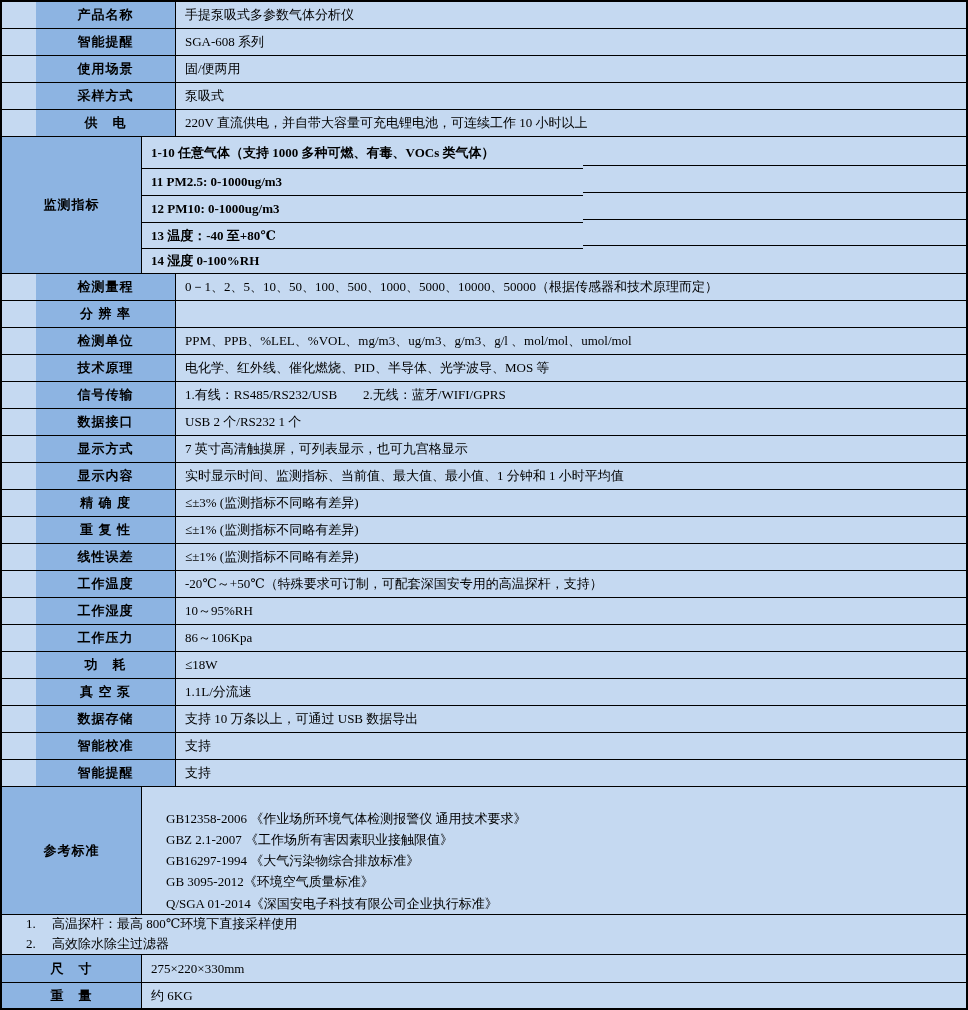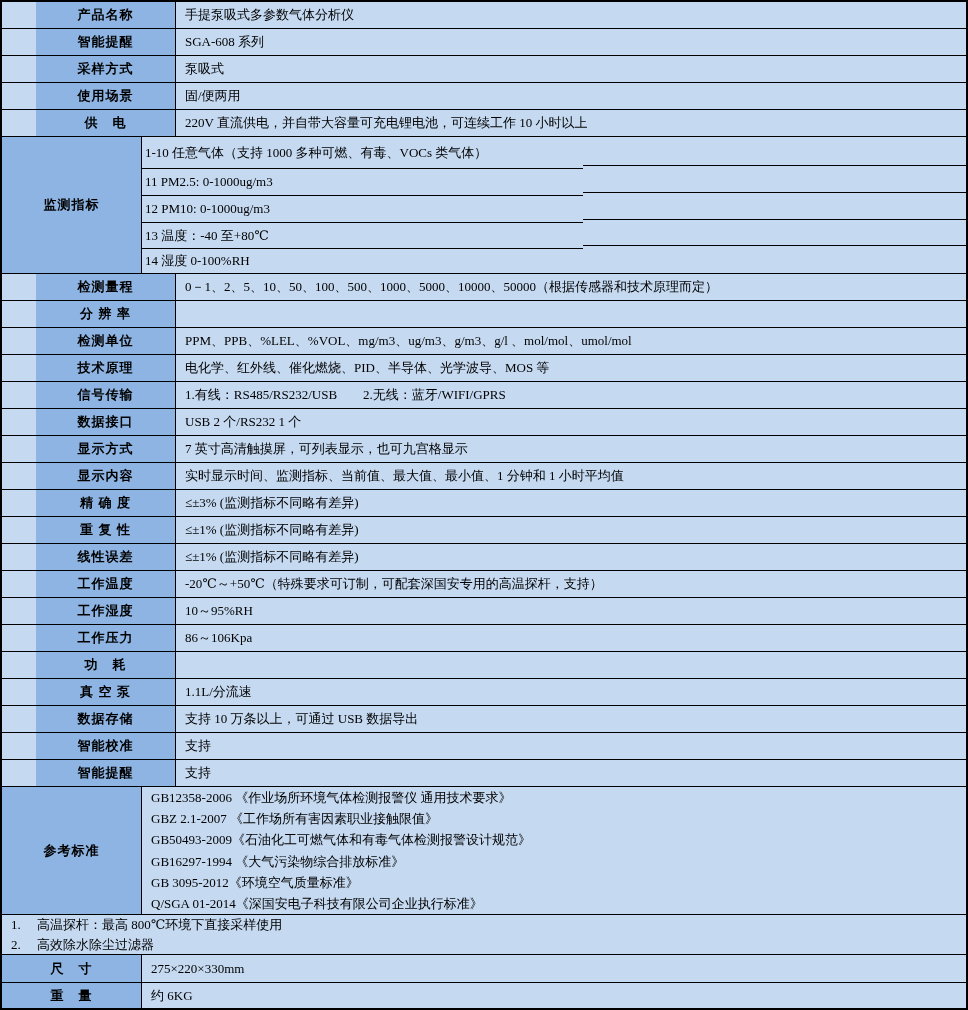--- a/index.html
+++ b/index.html
@@ -28,52 +28,52 @@
   }
   .value{
     flex:1 1 auto;
     display:flex;align-items:center;
     padding-left:9px;
     white-space:pre;
     overflow:hidden;
   }
   
   .monitor-cell{flex:1 1 auto;position:relative;display:flex;flex-direction:column;}
-  .monitor-item{display:flex;align-items:center;padding-left:3px;box-sizing:border-box;white-space:pre;}
+  .monitor-item{display:flex;align-items:center;padding-left:9px;box-sizing:border-box;white-space:pre;font-weight:bold;}
   .mi-0{height:31px;} .mi-1{height:27px;text-align:center;} .mi-2{height:27px;} .mi-3{height:27px;text-align:center;} .mi-4{flex:1 1 auto;}
   .rule{position:absolute;height:1px;background:#000;}
   .rule.l{left:0;width:441px;}
   .rule.r{left:441px;right:0;}
   .rl-0{top:31px;} .rl-1{top:58px;} .rl-2{top:85px;} .rl-3{top:111px;}
   .rr-0{top:28px;} .rr-1{top:55px;} .rr-2{top:82px;} .rr-3{top:108px;}
   
-  .lines-cell{flex:1 1 auto;display:flex;flex-direction:column;justify-content:center;padding-left:9px;box-sizing:border-box;}
+  .lines-cell{flex:1 1 auto;display:flex;flex-direction:column;justify-content:flex-end;padding-left:24px;box-sizing:border-box;}
   .std-line{line-height:21.3px;white-space:pre;}
   .opt-line{line-height:20px;white-space:pre;}
 </style>
 </head>
 <body>
 
 <div class="spec-table">
 
   <div class="row h27">
     <div class="cell label">产品名称</div>
     <div class="cell value">手提泵吸式多参数气体分析仪</div>
   </div>
   <div class="row h27">
     <div class="cell label">智能提醒</div>
     <div class="cell value">SGA-608 系列</div>
   </div>
   <div class="row h27">
+    <div class="cell label">使用场景</div>
+    <div class="cell value">固/便两用</div>
+  </div>
+  <div class="row h27">
     <div class="cell label">采样方式</div>
     <div class="cell value">泵吸式</div>
-  </div>
-  <div class="row h27">
-    <div class="cell label">使用场景</div>
-    <div class="cell value">固/便两用</div>
   </div>
   <div class="row h27">
     <div class="cell label">供　电</div>
     <div class="cell value">220V 直流供电，并自带大容量可充电锂电池，可连续工作 10 小时以上</div>
   </div>
 
   <div class="row" style="height:137px">
     <div class="cell label">监测指标</div>
     <div class="monitor-cell">
       <div class="monitor-item mi-0">1-10 任意气体（支持 1000 多种可燃、有毒、VOCs 类气体）</div>
@@ -142,20 +142,21 @@
   <div class="row h27">
     <div class="cell label">工作湿度</div>
     <div class="cell value">10～95%RH</div>
   </div>
   <div class="row h27">
     <div class="cell label">工作压力</div>
     <div class="cell value">86～106Kpa</div>
   </div>
   <div class="row h27">
     <div class="cell label">功　耗</div>
+    <div class="cell value">≤18W</div>
   </div>
   <div class="row h27">
     <div class="cell label">真 空 泵</div>
     <div class="cell value">1.1L/分流速</div>
   </div>
   <div class="row h27">
     <div class="cell label">数据存储</div>
     <div class="cell value">支持 10 万条以上，可通过 USB 数据导出</div>
   </div>
   <div class="row h27">
@@ -165,21 +166,20 @@
   <div class="row h27">
     <div class="cell label">智能提醒</div>
     <div class="cell value">支持</div>
   </div>
 
   <div class="row" style="height:128px">
     <div class="cell label">参考标准</div>
     <div class="lines-cell">
       <div class="std-line">GB12358-2006 《作业场所环境气体检测报警仪 通用技术要求》</div>
       <div class="std-line">GBZ 2.1-2007 《工作场所有害因素职业接触限值》</div>
-      <div class="std-line">GB50493-2009《石油化工可燃气体和有毒气体检测报警设计规范》</div>
       <div class="std-line">GB16297-1994 《大气污染物综合排放标准》</div>
       <div class="std-line">GB 3095-2012《环境空气质量标准》</div>
       <div class="std-line">Q/SGA 01-2014《深国安电子科技有限公司企业执行标准》</div>
     </div>
   </div>
 
   <div class="row" style="height:40px">
     <div class="lines-cell">
       <div class="opt-line">1.　 高温探杆：最高 800℃环境下直接采样使用</div>
       <div class="opt-line">2.　 高效除水除尘过滤器</div>

